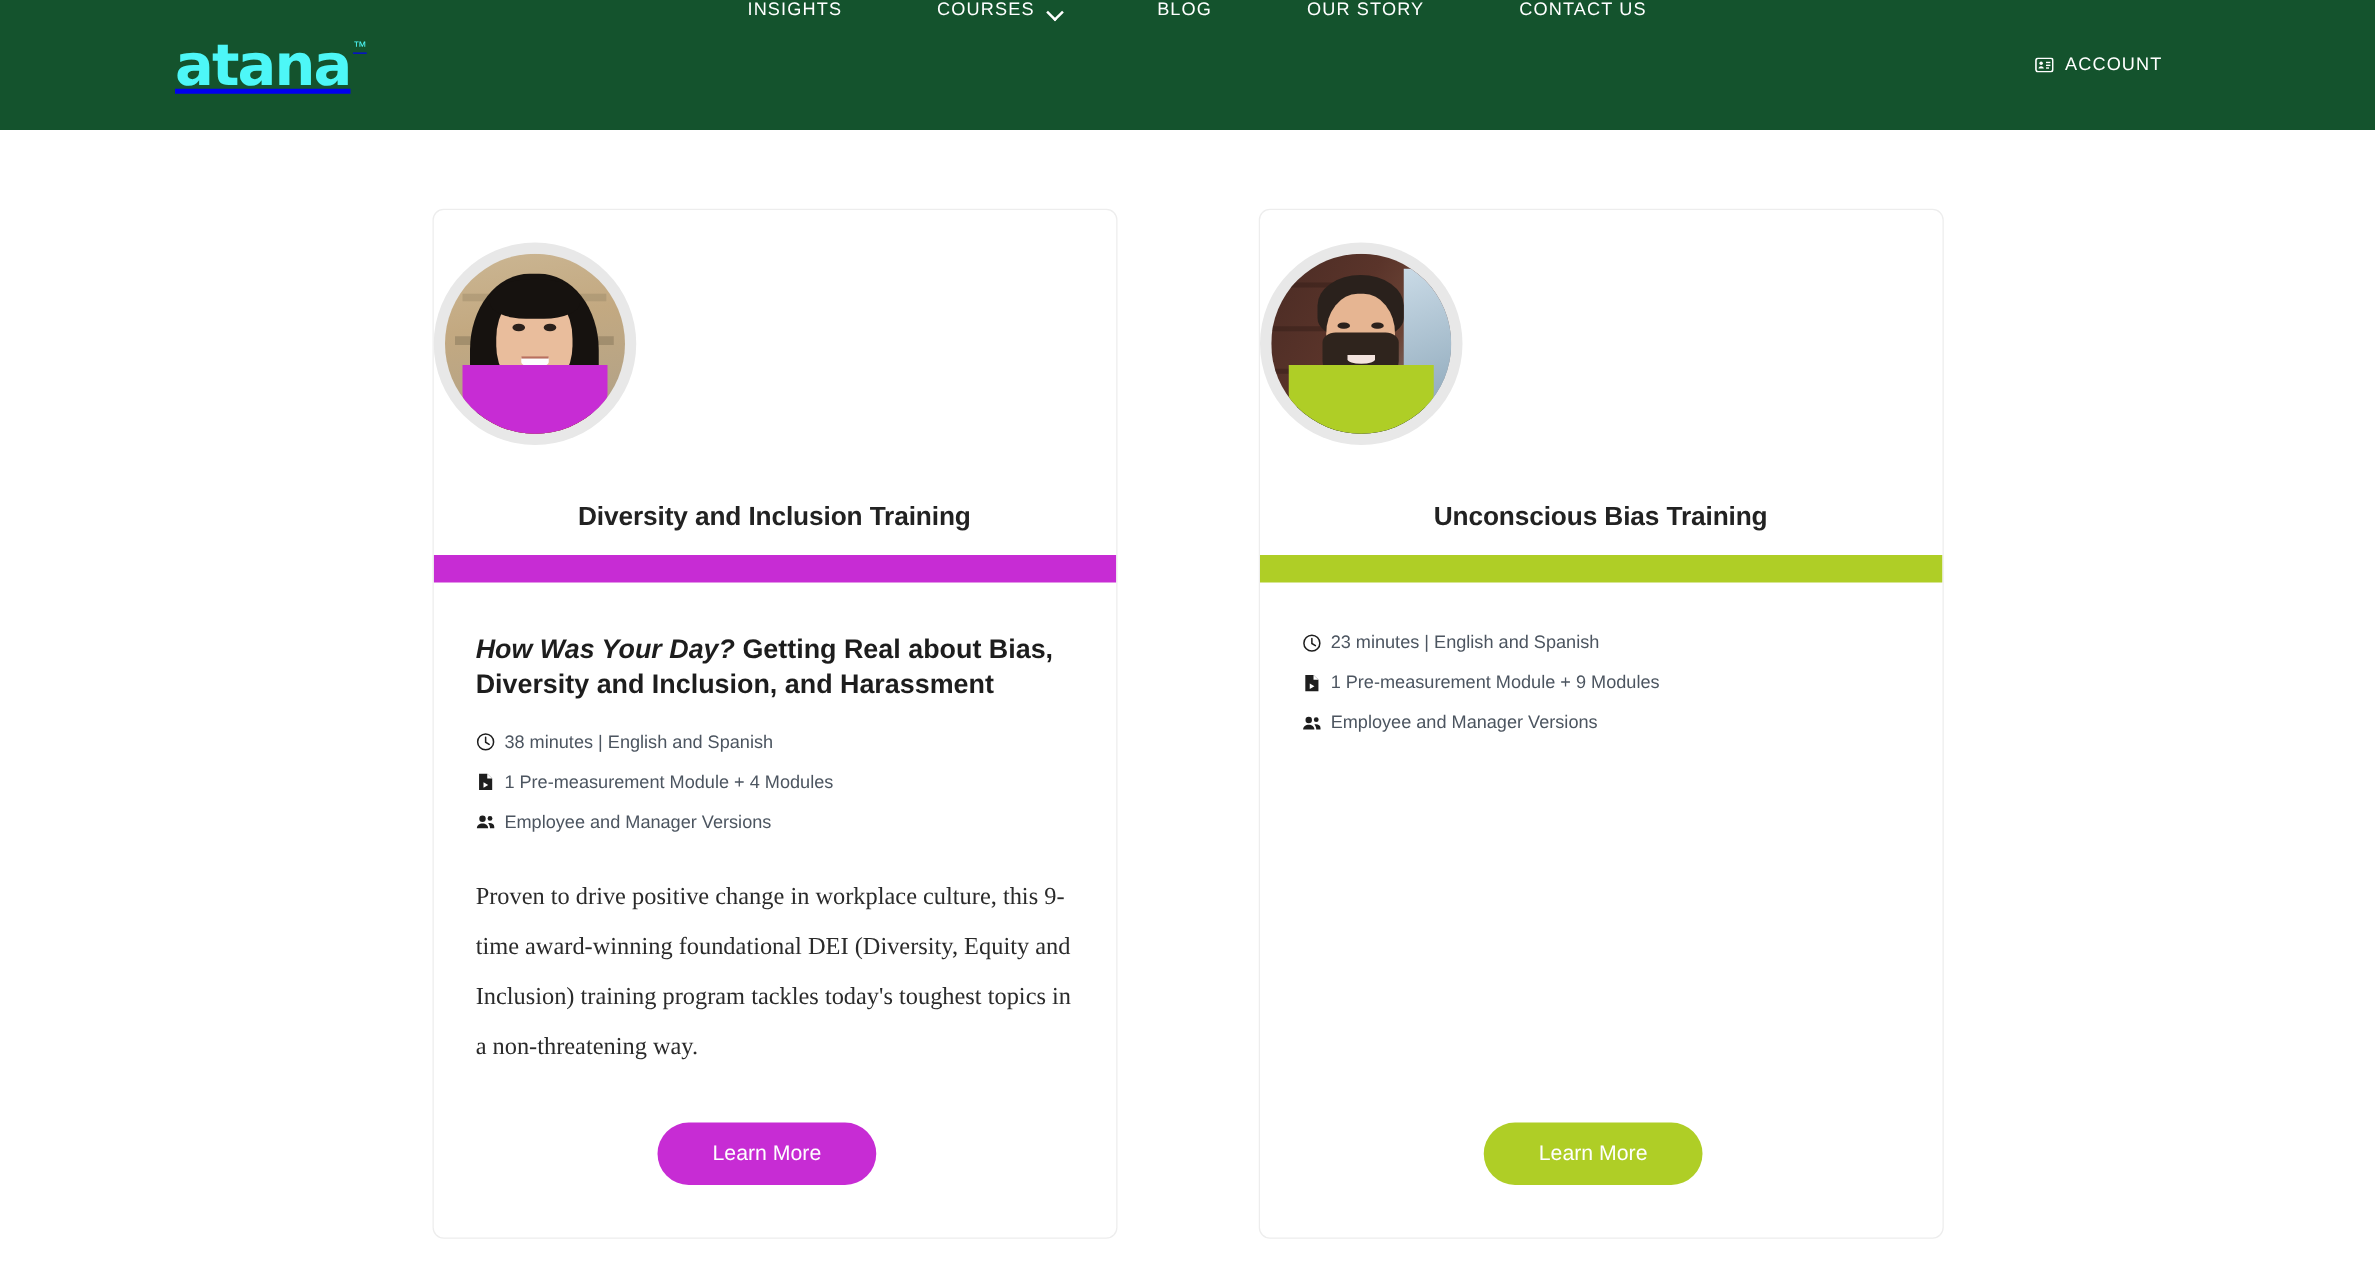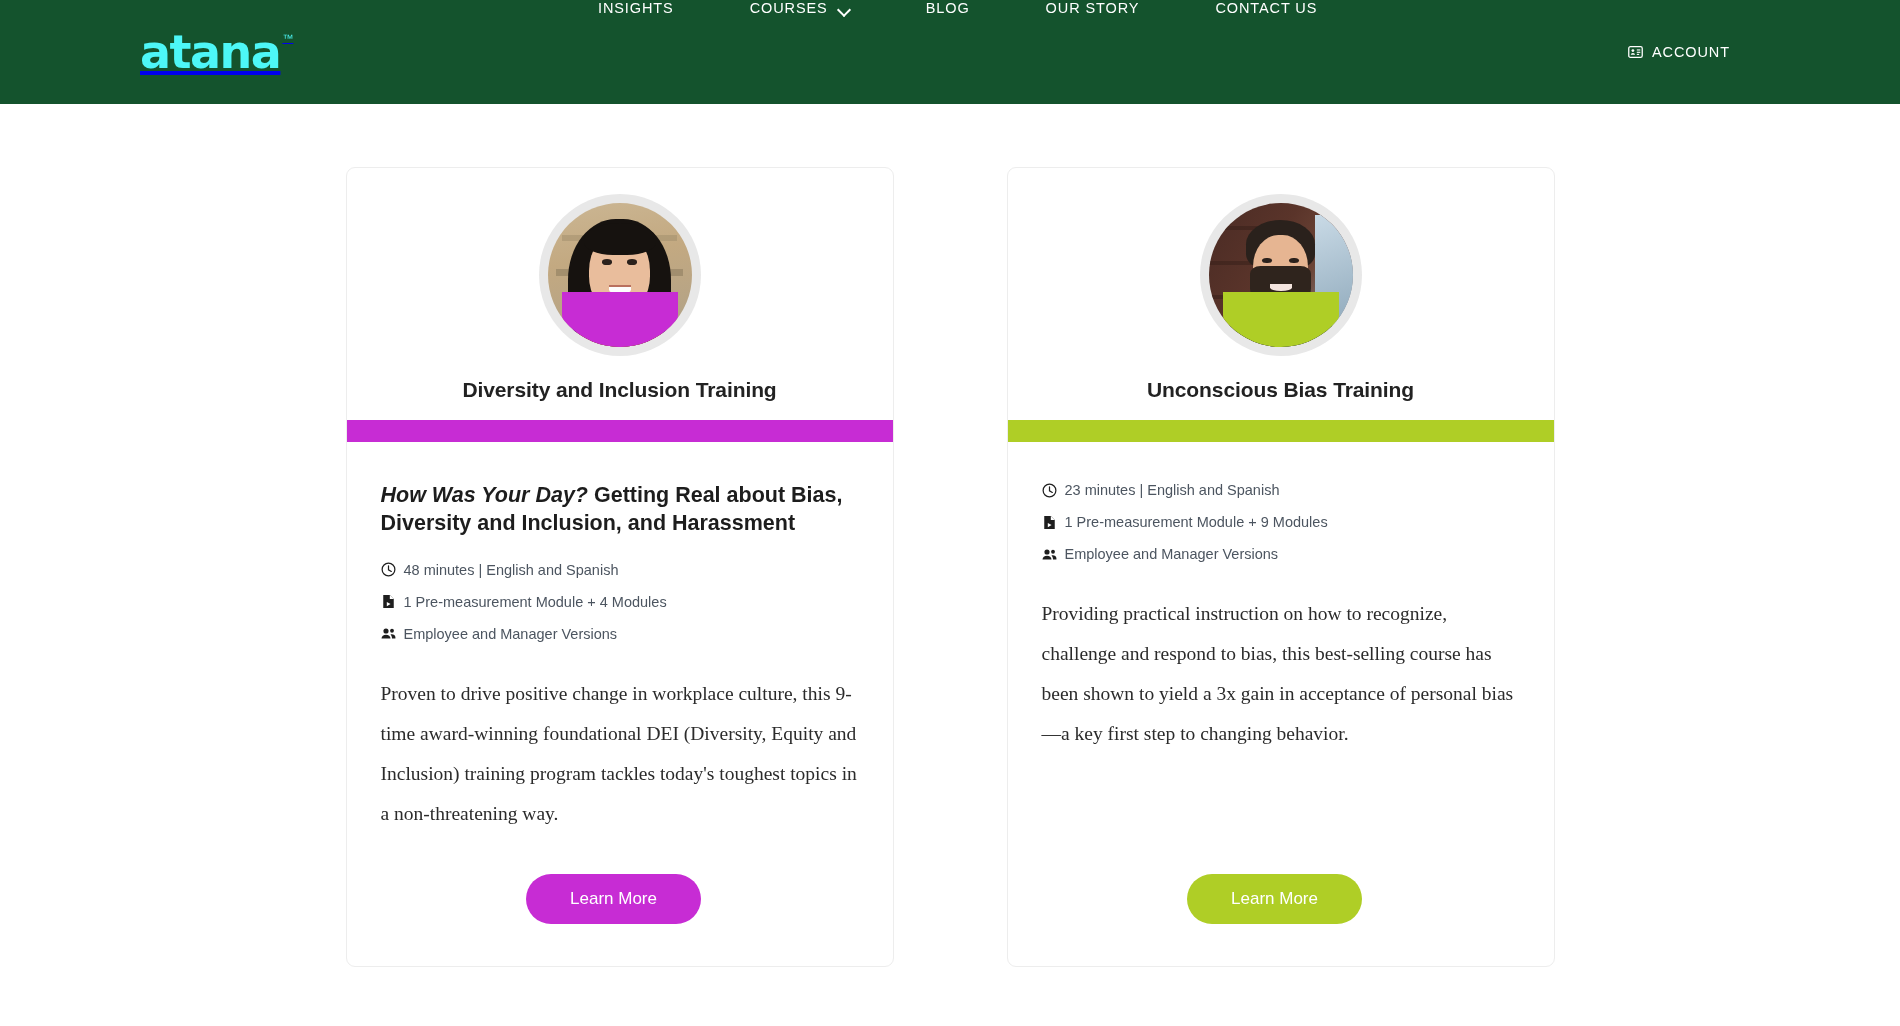--- a/index.html
+++ b/index.html
@@ -125,21 +125,21 @@
     border-radius: 9px;
     display: flex;
     flex-direction: column;
     overflow: hidden;
   }
 
   .card-top {
     padding-top: 26px;
     display: flex;
     flex-direction: column;
-    align-items: center;
+    gap: 24px;
   }
 
   .avatar {
     width: 162px;
     height: 162px;
     border-radius: 50%;
     background: #e8e8e8;
     padding: 9px;
     position: relative;
   }
@@ -327,21 +327,21 @@
     <div class="card-body">
       <h3 class="course-heading">
         <em>How Was Your Day?</em><span> Getting Real about Bias, Diversity and Inclusion, and Harassment</span>
       </h3>
 
       <div class="meta-row">
         <svg class="meta-icon" viewBox="0 0 16 16" aria-hidden="true">
           <circle cx="8" cy="8" r="6.8" fill="none" stroke="#1e1e1e" stroke-width="1.3"></circle>
           <path d="M8 4.1V8.3l3 1.8" fill="none" stroke="#1e1e1e" stroke-width="1.3" stroke-linecap="round"></path>
         </svg>
-        <span>48 minutes | English and Spanish</span>
+        <span>38 minutes | English and Spanish</span>
       </div>
 
       <div class="meta-row">
         <svg class="meta-icon" viewBox="0 0 16 16" aria-hidden="true">
           <path d="M2.4 1h7l4.2 4.2V15H2.4z" fill="#1e1e1e"></path>
           <path d="M9.4 1v4.2h4.2" fill="#ffffff"></path>
           <path d="M6.2 8.4l4 2.3-4 2.3z" fill="#ffffff"></path>
         </svg>
         <span>1 Pre-measurement Module + 4 Modules</span>
       </div>
@@ -411,21 +411,20 @@
       <div class="meta-row">
         <svg class="meta-icon" viewBox="0 0 18 14" aria-hidden="true">
           <circle cx="6" cy="4" r="3.1" fill="#1e1e1e"></circle>
           <circle cx="13.2" cy="3.7" r="2.3" fill="#1e1e1e"></circle>
           <path d="M0.6 13c0-2.9 2.4-4.5 5.4-4.5s5.4 1.6 5.4 4.5z" fill="#1e1e1e"></path>
           <path d="M11.4 8.2c2.9-.6 5.9.6 5.9 3.4v1.4h-4.1c0-1.9-.7-3.6-1.8-4.8z" fill="#1e1e1e"></path>
         </svg>
         <span>Employee and Manager Versions</span>
       </div>
 
-      <p class="course-desc">Providing practical instruction on how to recognize, challenge and respond to bias, this best-selling course has been shown to yield a 3x gain in acceptance of personal bias—a key first step to changing behavior.</p>
     </div>
 
     <div class="card-footer">
       <button class="learn-more-btn" id="btn-1" style="background: rgb(175, 206, 38);">Learn More</button>
     </div>
   </section>
 
 </main>
 
 </body></html>

